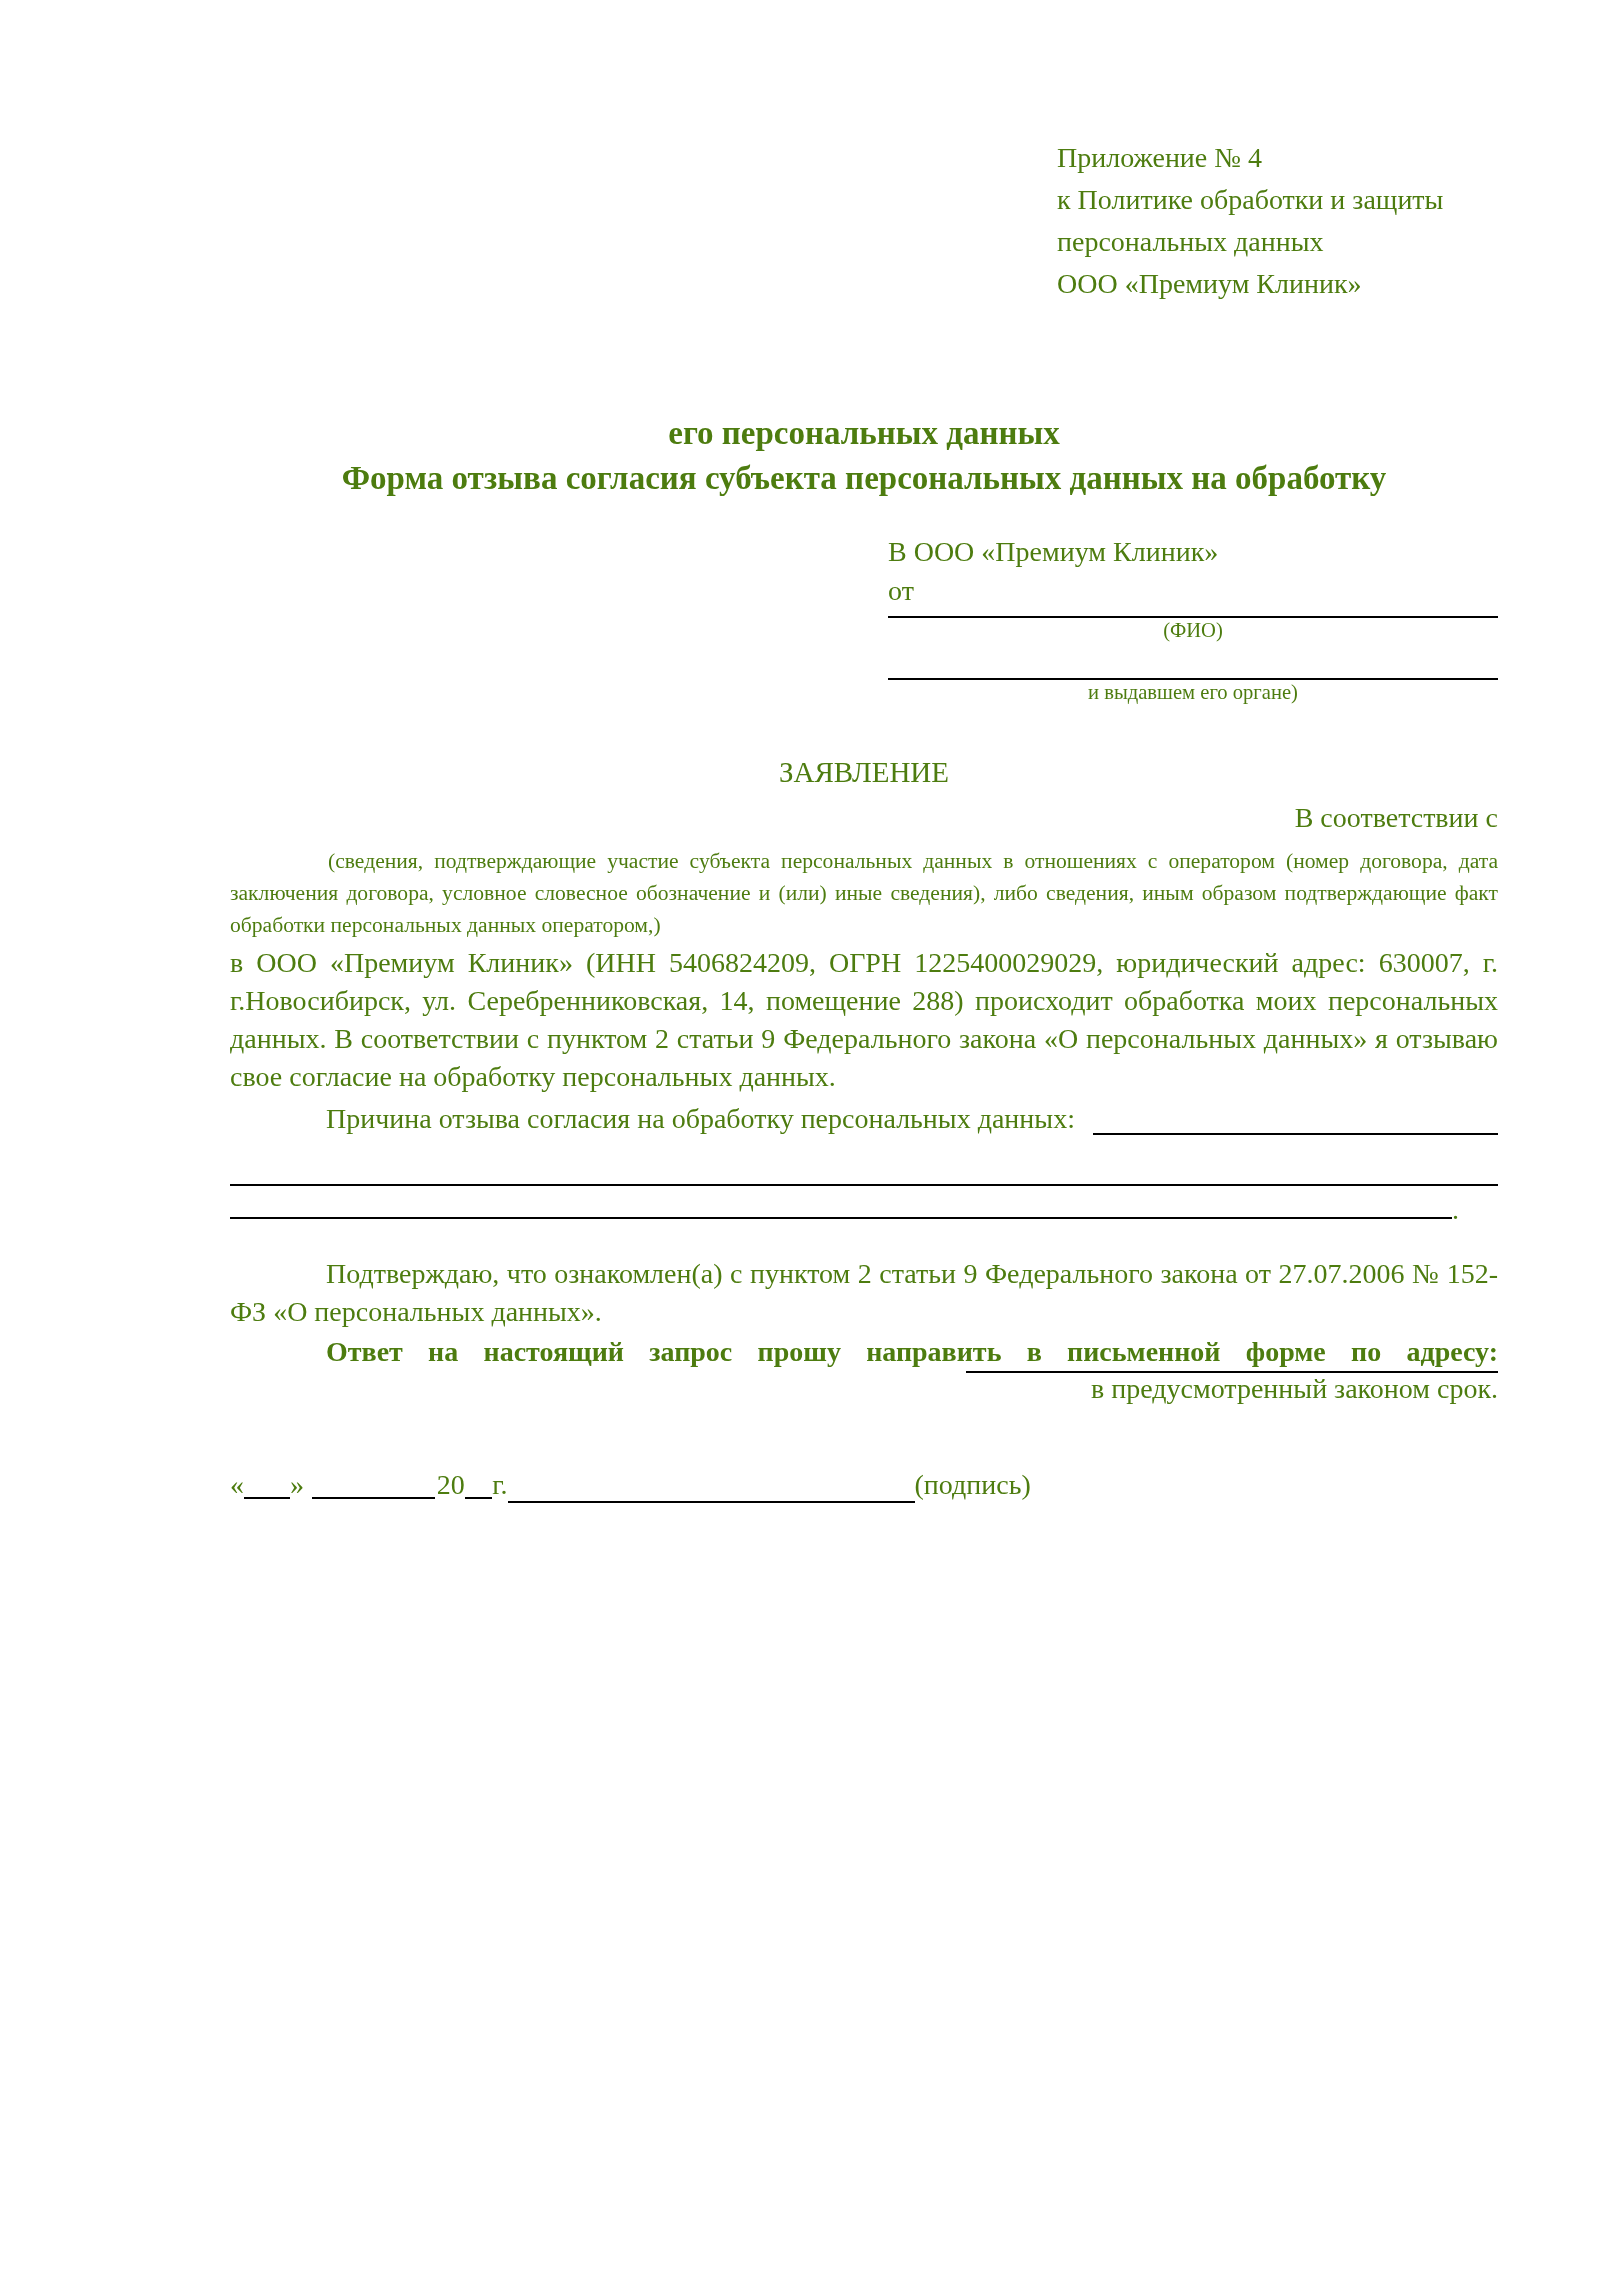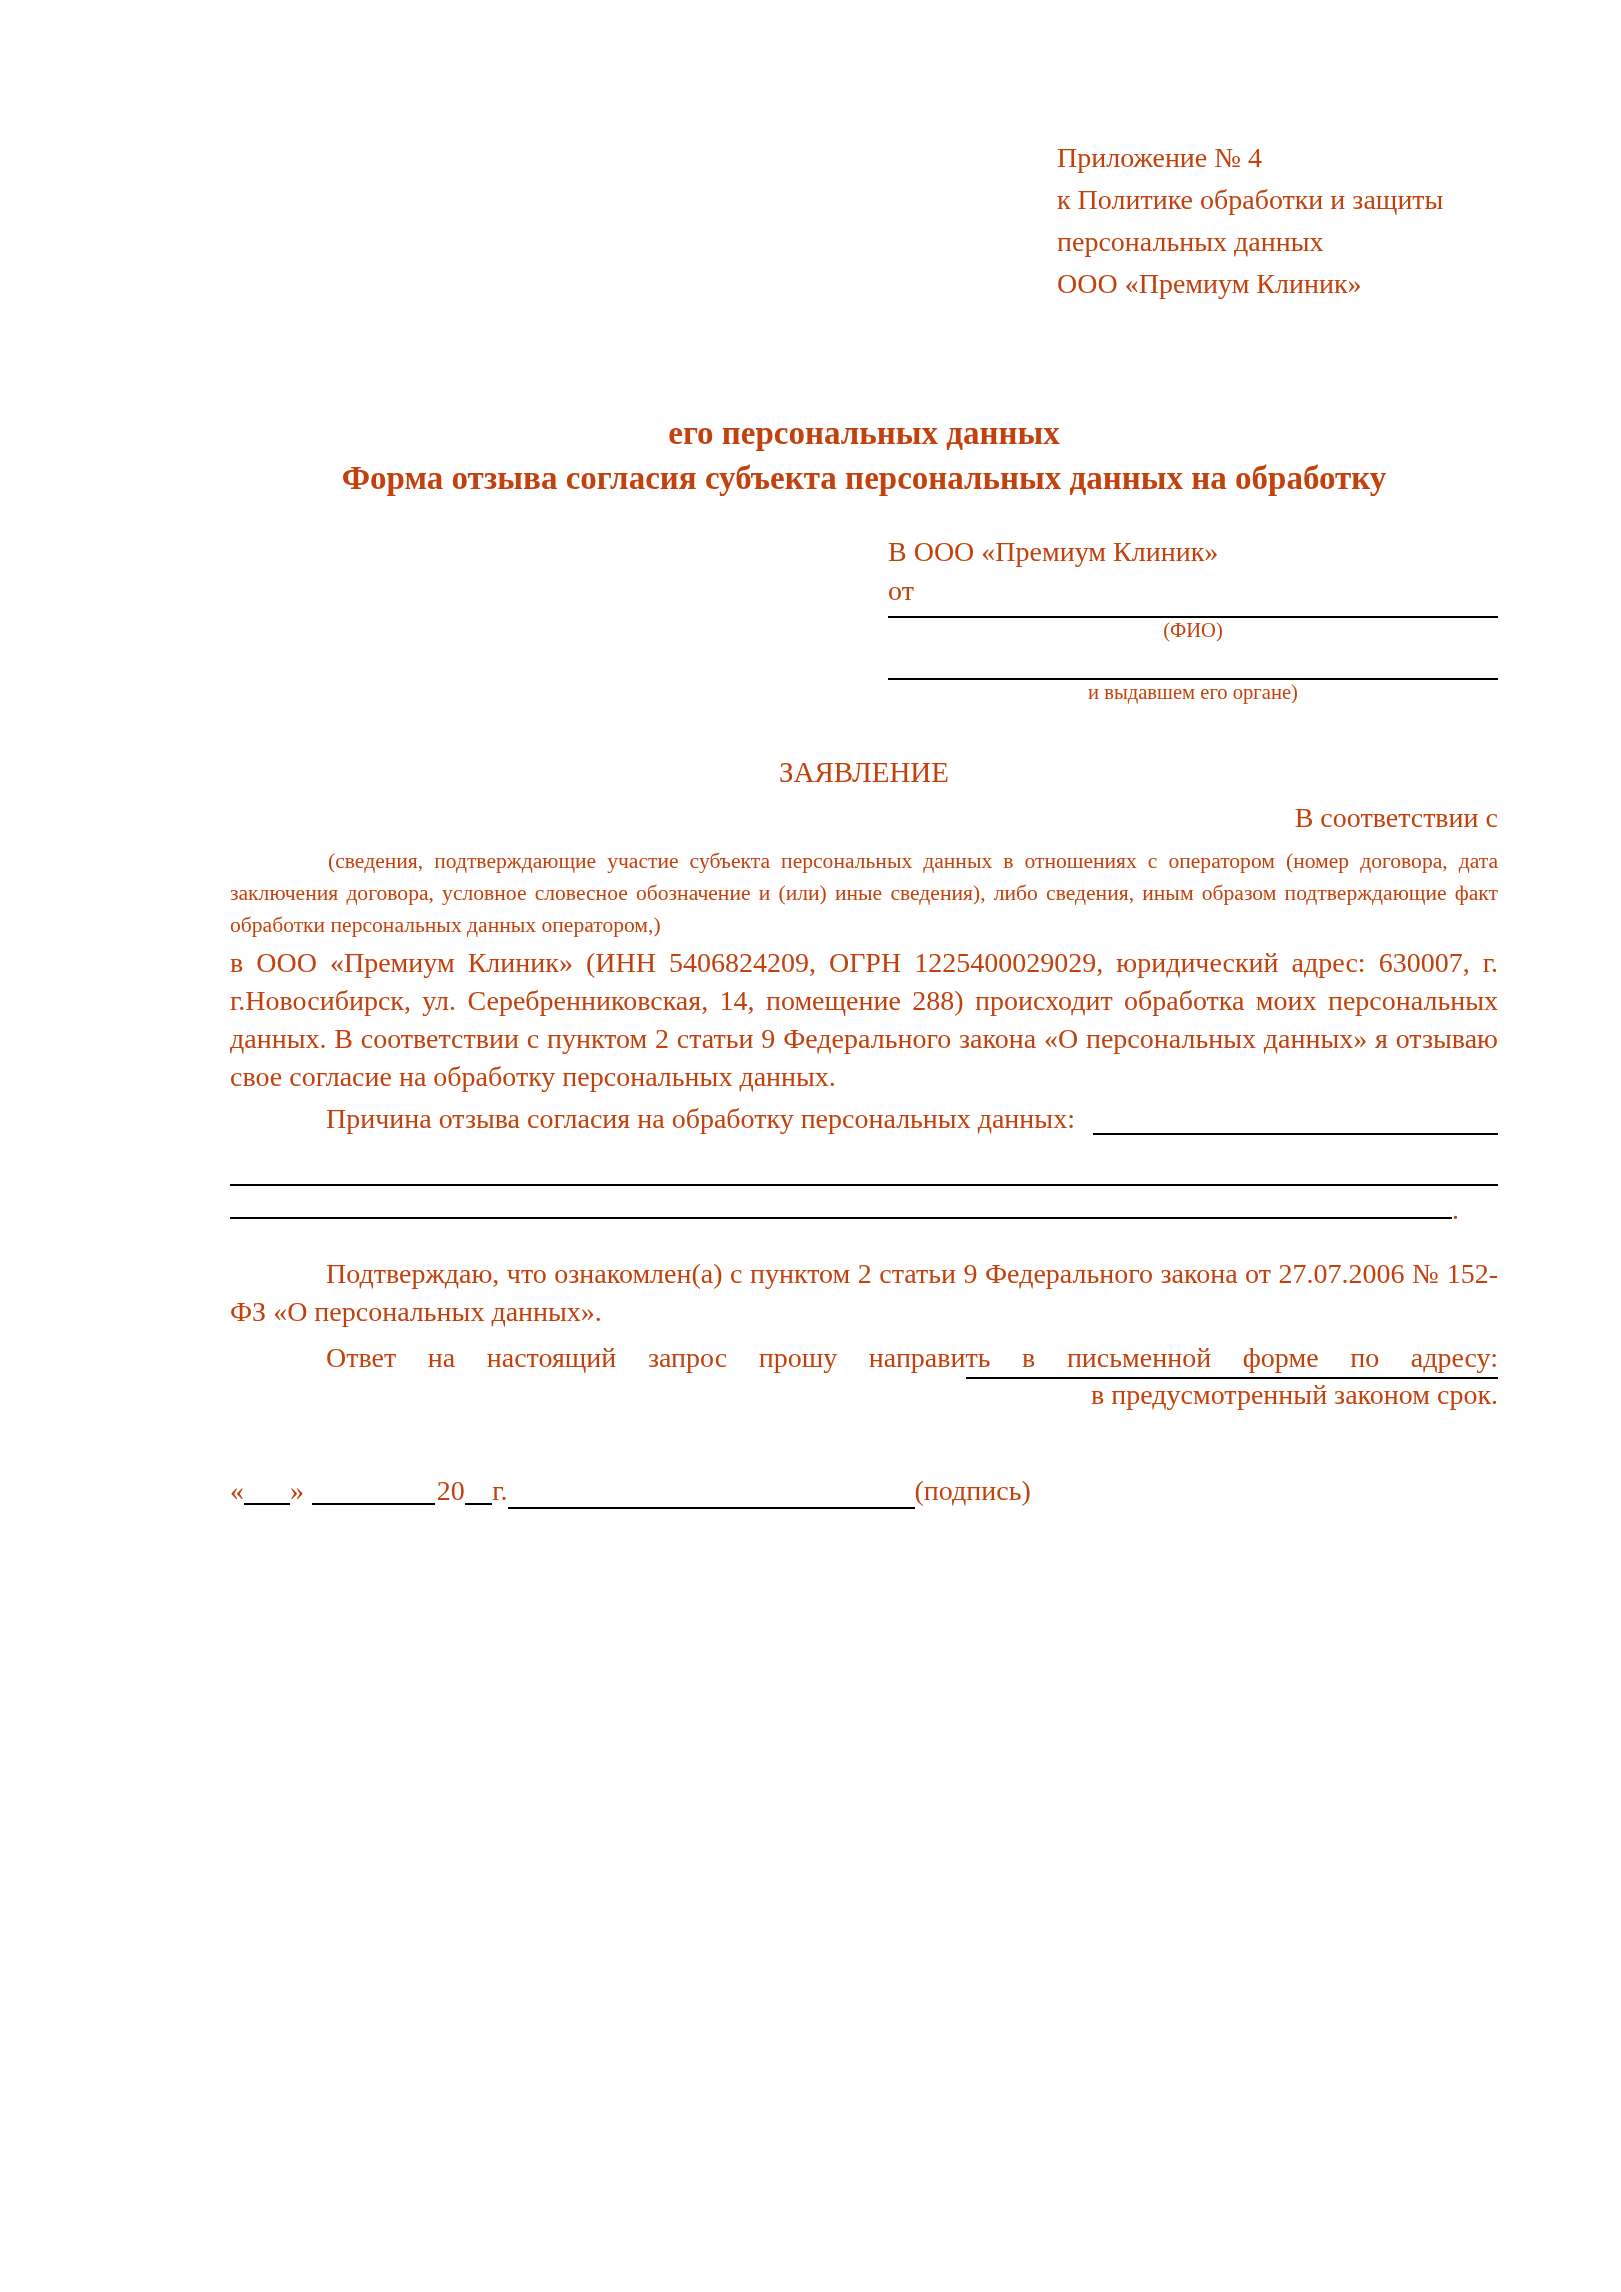--- a/index.html
+++ b/index.html
@@ -1,18 +1,18 @@
 <!DOCTYPE html>
 <html lang="ru"><head>
 <meta charset="utf-8">
 <style>
   html, body { margin:0; padding:0; background:#ffffff; }
   .page {
     width:1621px; height:2293px;
-    background:#ffffff; color:#c2410c;
+    background:#ffffff; color:#4d7c0f;
     font-family:"Liberation Serif","DejaVu Serif",serif;
     box-sizing:border-box;
     padding:137px 123px 59px 230px;
     position:relative;
     overflow:hidden;
   }
   
   .appendix { width:441px; margin-left:auto; font-size:28px; line-height:42px; }
   
   .doc-title { margin:106px 0 0 0; text-align:center; font-weight:bold; font-size:33px; line-height:45px; }
@@ -31,21 +31,21 @@
   .indent { width:96px; flex:0 0 auto; }
   .fill { flex:1 1 auto; border-bottom:2.9px solid #000; }
   .note { margin-top:5.9px; font-size:21.6px; line-height:32px; text-align:justify; text-indent:98px; }
   .body-par { margin-top:3.9px; font-size:28px; line-height:38px; text-align:justify; }
   .indent-par { text-indent:96px;margin-top:36px; }
   .reason-row { height:39px; }
   .reason-row .txt { white-space:nowrap; padding-right:17.6px; }
   .blank-wide { height:49px; border-bottom:2.9px solid #000; }
   .reason-end-row { height:33px; padding-right:39px; }
   .reason-end-row .period { line-height:19.6px; }
-  .reply-line1 { margin-top:8px; font-size:28px; line-height:38px; text-indent:96px; text-align:justify; text-align-last:justify; }
+  .reply-line1 { margin-top:2px; font-size:28px; line-height:38px; text-indent:96px; text-align:justify; text-align-last:justify;font-weight:bold; }
   .reply-line2 { height:38px;flex-direction:column; }
   .blank-address { width:532px; flex:0 0 auto; border-bottom:2.9px solid #000; }
   
   .sign-row { margin-top:57px; display:flex; justify-content:flex-start; align-items:flex-end; font-size:28px; line-height:37px; }
   .u { display:inline-block; border-bottom:2.9px solid #000; height:29px; vertical-align:baseline; margin-bottom:-4.9px; }
   .w47 { width:46px; } .w126 { width:123px; margin-left:7.8px; margin-right:2px; } .w28 { width:27.4px; }
   .sig-part { display:flex; align-items:flex-end; }
   .w415 { width:407px; margin-bottom:0; height:32px; }
   .date-part { white-space:nowrap; }
 </style>

